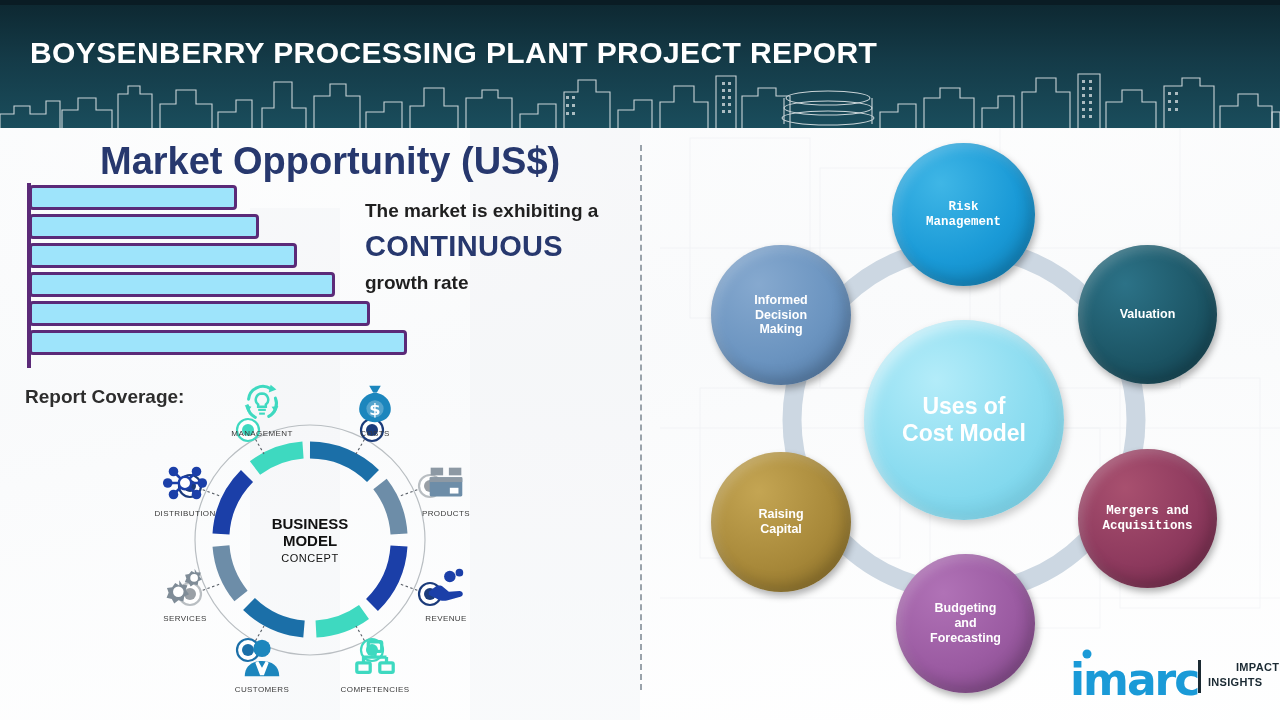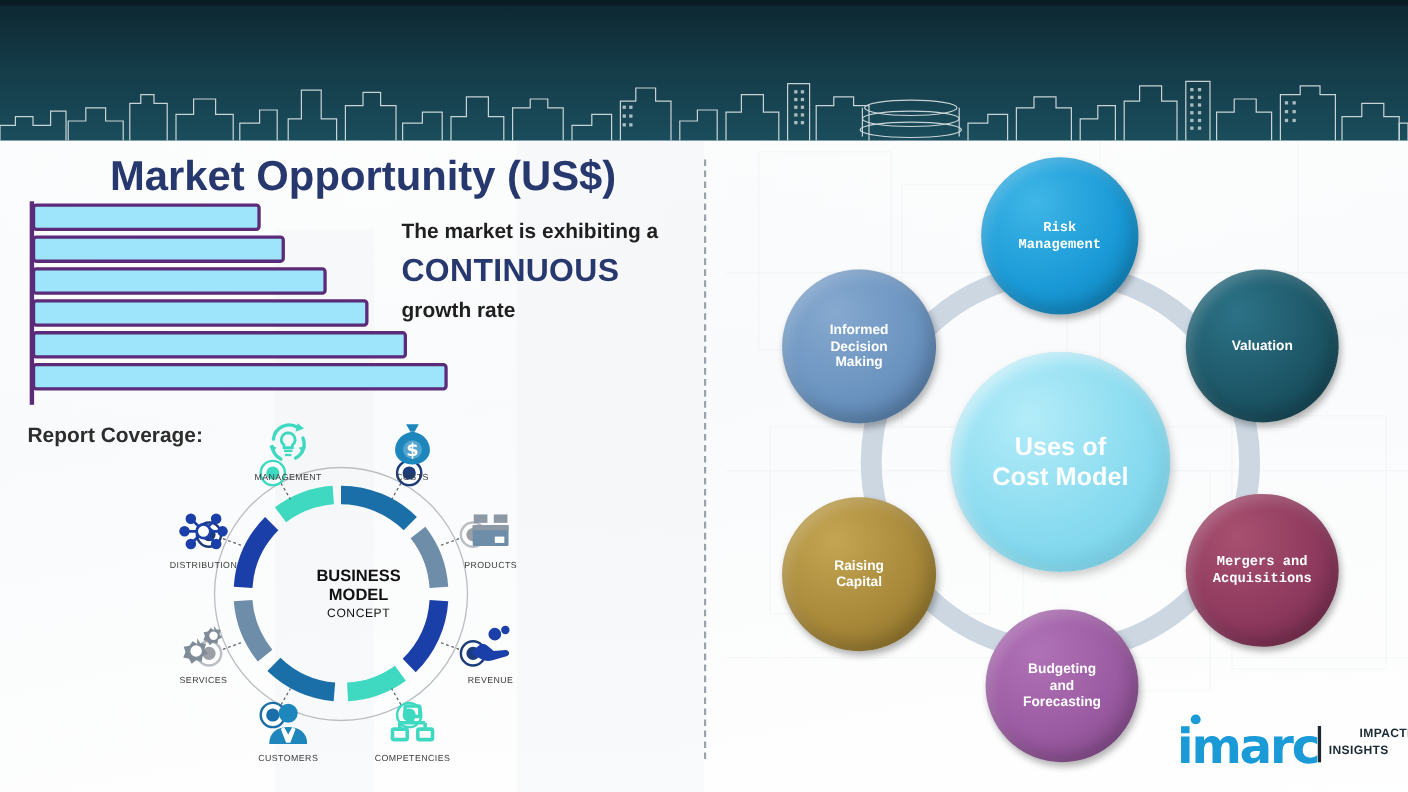--- a/index.html
+++ b/index.html
@@ -119,20 +119,21 @@
   .rt-block { position:absolute; left:365px; top:200px; width:270px; }
   .rt-l1 { font-size:19px; font-weight:bold; color:#1f1f1f; }
   .rt-l2 { font-size:29px; font-weight:bold; color:#27386e; margin-top:8px; letter-spacing:0.3px; }
   .rt-l3 { font-size:19px; font-weight:bold; color:#1f1f1f; margin-top:9px; }
 </style>
 </head>
 <body>
 
 <div class="header">
   <div class="header-topline"></div>
+  <div class="header-title">BOYSENBERRY PROCESSING PLANT PROJECT REPORT</div>
   <svg class="skyline" viewBox="0 0 1280 60" preserveAspectRatio="none">
     <g fill="none" stroke="#ffffff" stroke-width="1.1" opacity="0.9">
       <path d="M0 60 L0 46 L14 46 L14 38 L30 38 L30 46 L46 46 L46 33 L60 33 L60 60"></path>
       <path d="M62 60 L62 42 L78 42 L78 30 L96 30 L96 42 L112 42 L112 60"></path>
       <path d="M118 60 L118 26 L128 26 L128 18 L140 18 L140 26 L152 26 L152 60"></path>
       <path d="M160 60 L160 36 L176 36 L176 22 L196 22 L196 36 L212 36 L212 60"></path>
       <path d="M218 60 L218 44 L236 44 L236 32 L252 32 L252 60"></path>
       <path d="M262 60 L262 40 L274 40 L274 14 L292 14 L292 40 L306 40 L306 60"></path>
       <path d="M314 60 L314 28 L330 28 L330 16 L346 16 L346 28 L360 28 L360 60"></path>
       <path d="M366 60 L366 44 L384 44 L384 34 L402 34 L402 60"></path>
@@ -273,21 +274,21 @@
       <circle cx="50" cy="226" r="11" fill="#fff" stroke="#b9bec2" stroke-width="2.2"></circle>
         <circle cx="50" cy="226" r="6" fill="#9aa0a6"></circle>
       <circle cx="290" cy="226" r="11" fill="#fff" stroke="#1b3b7a" stroke-width="2.2"></circle>
         <circle cx="290" cy="226" r="6" fill="#1b3b7a"></circle>
       <circle cx="108" cy="282" r="11" fill="#fff" stroke="#1b6fa8" stroke-width="2.2"></circle>
         <circle cx="108" cy="282" r="6" fill="#1b6fa8"></circle>
       <circle cx="232" cy="282" r="11" fill="#fff" stroke="#3ed9c0" stroke-width="2.2"></circle>
         <circle cx="232" cy="282" r="6" fill="#3ed9c0"></circle>
     </g>
   </svg>
-  <div style="position:absolute; left:16px; top:0; width:340px; height:340px; display:flex; flex-direction:column; align-items:center; justify-content:center; pointer-events:none; padding-top:4px;">
+  <div style="position:absolute; left:0; top:0; width:340px; height:340px; display:flex; flex-direction:column; align-items:center; justify-content:center; pointer-events:none; padding-top:4px;">
     <div style="font-size:15px; font-weight:bold; color:#111; line-height:1.12;">BUSINESS</div>
     <div style="font-size:15px; font-weight:bold; color:#111; line-height:1.12;">MODEL</div>
     <div style="font-size:11px; color:#111; margin-top:3px; letter-spacing:0.5px;">CONCEPT</div>
   </div>
 </div>
 
 <div class="icon-cell" style="left:214px; top:380px;">
   <span class="glyph">
     <svg width="46" height="46" viewBox="0 0 48 48">
       <g fill="none" stroke="#3ed9c0" stroke-width="3.2" stroke-linecap="round">

